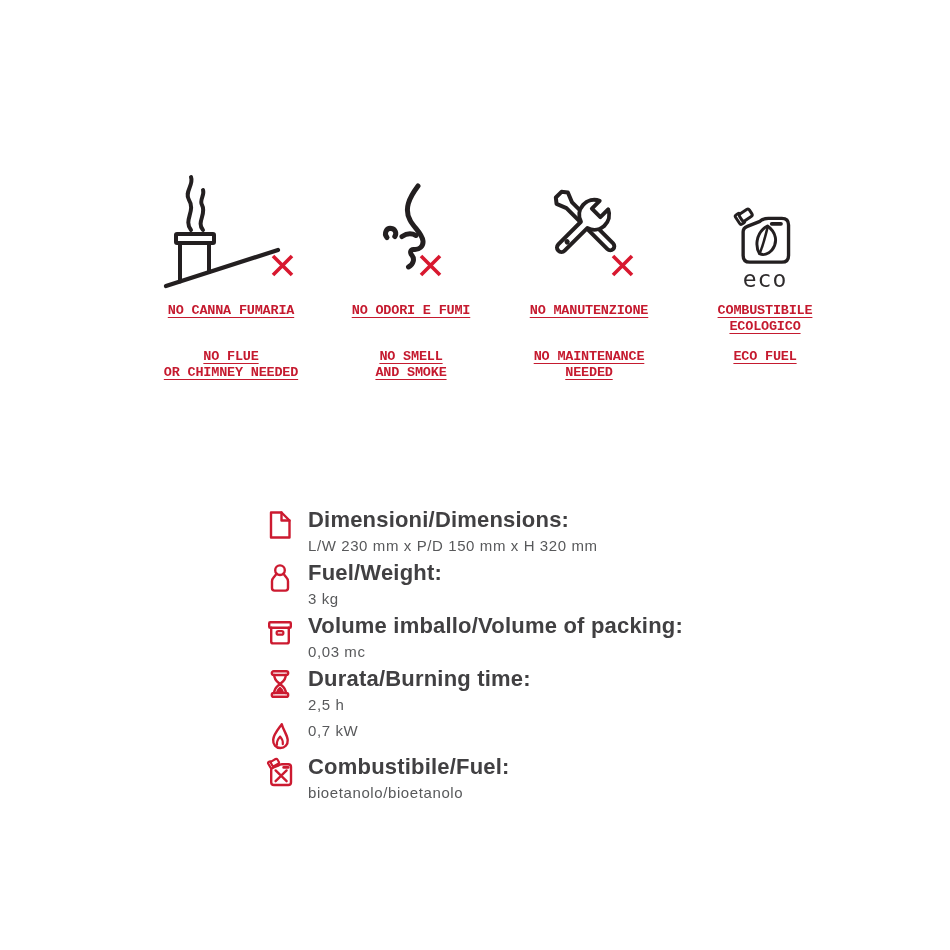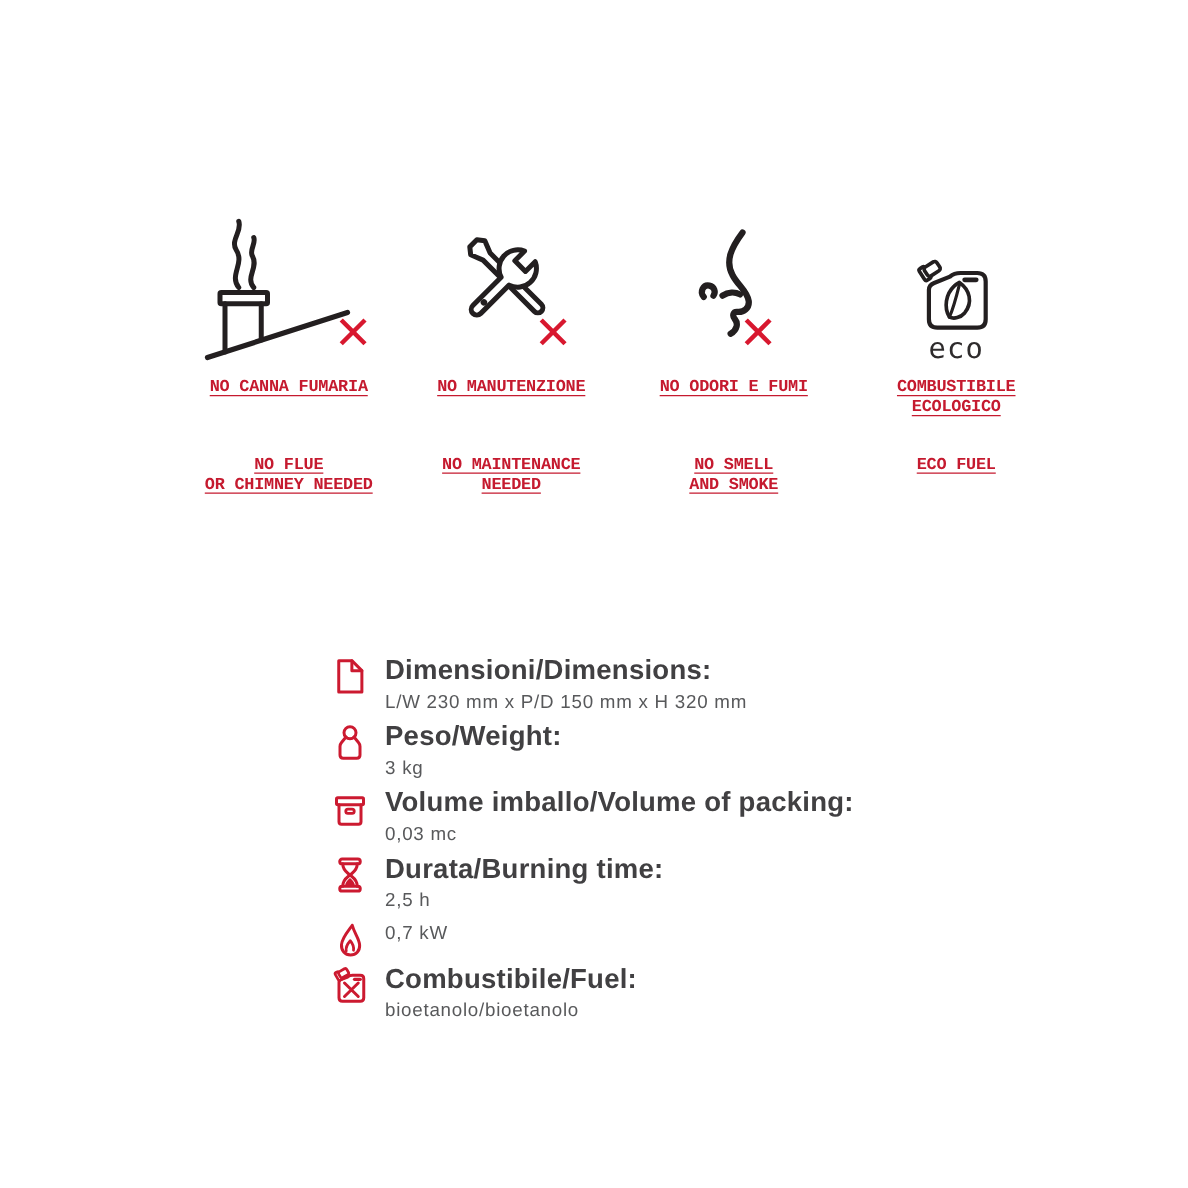--- a/index.html
+++ b/index.html
@@ -12,21 +12,21 @@
   .feature{display:flex;flex-direction:column;align-items:center;text-align:center;justify-content:space-between;}
   .feature.f0{width:180px}.feature.f1{width:180px}.feature.f2{width:176px}.feature.f3{width:176px}
   .icon-box{position:relative;height:122px;width:100%;display:flex;align-items:flex-end;justify-content:center;}
   .icon-box svg{display:block;}
   .x-mark{position:absolute;top:82px;}
   .f0 .x-mark{left:128px}.f1 .x-mark{left:96px}.f2 .x-mark{left:108px}
   .eco-wrap{display:flex;flex-direction:column;align-items:center;}
   .eco-word{font-family:"DejaVu Sans Mono", monospace;font-size:23px;color:#2e2b2c;letter-spacing:1px;line-height:26px;margin-top:2px;}
   .label-it,.label-en{width:100%;color:#c51a2f;font-weight:bold;font-size:13.5px;line-height:15.5px;letter-spacing:-0.2px;font-family:Liberation Mono, monospace;}
   .label-it{margin-top:11px;height:34px;}
-  .label-en{margin-top:28px;height:34px;}
+  .label-en{margin-top:12px;height:34px;}
   .lbl-line{display:block;text-decoration:underline;text-decoration-color:#c51a2f;text-decoration-thickness:1.3px;text-underline-offset:3px;}
   
   .specs{margin:123px 0 0 265px;width:440px;}
   .spec-row{display:flex;align-items:flex-start;}
   .spec-row svg{display:block;margin-top:3px;flex:0 0 auto;}
   .spec-text{margin-left:13px;}
   .spec-label{font-size:22px;font-weight:bold;color:#414042;line-height:27px;letter-spacing:0.2px;}
   .spec-value{font-size:15px;color:#58595b;line-height:26px;letter-spacing:0.6px;}
   .stroke-dark{stroke:#231f20;fill:none;stroke-linecap:round;stroke-linejoin:round;}
   .stroke-red{stroke:#cc1a30;fill:none;stroke-linecap:round;stroke-linejoin:round;}
@@ -54,20 +54,41 @@
       <div class="label-it">
         <span class="lbl-line">NO CANNA FUMARIA</span>
         <span class="lbl-line"></span>
       </div>
       <div class="label-en">
         <span class="lbl-line">NO FLUE</span>
         <span class="lbl-line">OR CHIMNEY NEEDED</span>
       </div>
     </div>
 
+    <div class="feature f1">
+      <div class="icon-box">
+        <svg width="100" height="110" viewBox="0 0 100 110" style="margin-bottom:8px">
+          <path class="stroke-dark" stroke-width="5" d="M57,12 C48,24 43,35 49,46 C53,54 61,59 62,67 C62.5,72.5 58,76 53,75.5 C49.5,75.2 48.5,78.5 51,81.5 C53.5,84.5 53,90 47.5,93"></path>
+          <path class="stroke-dark" stroke-width="5" d="M26,63.5 C22.5,59.5 25.5,53.5 30.5,54.5 C34.5,55.3 35.8,59.5 33.8,62.5"></path>
+          <path class="stroke-dark" stroke-width="5" d="M41,62.5 C45.5,59.5 51,59.3 55,61.5"></path>
+        </svg>
+        <svg class="x-mark" width="27" height="27" viewBox="0 0 27 27">
+          <path d="M4,4 L23,23 M23,4 L4,23" stroke="#d8182f" stroke-width="3.6" fill="none"></path>
+        </svg>
+      </div>
+      <div class="label-it">
+        <span class="lbl-line">NO ODORI E FUMI</span>
+        <span class="lbl-line"></span>
+      </div>
+      <div class="label-en">
+        <span class="lbl-line">NO SMELL</span>
+        <span class="lbl-line">AND SMOKE</span>
+      </div>
+    </div>
+
     <div class="feature f2">
       <div class="icon-box">
         <svg width="115" height="110" viewBox="0 0 115 110" style="margin-bottom:12px">
 
           <g transform="translate(50,48) rotate(-45)">
             <path d="M-4,40 L-4,-18 L-8,-28 L-4,-33 L4,-33 L8,-28 L4,-18 L4,40 A4,4 0 0 1 -4,40 Z" fill="#ffffff" stroke="#231f20" stroke-width="4" stroke-linejoin="round"></path>
           </g>
 
           <g transform="translate(62,45) rotate(45)">
             <path d="M6,-14 A15,15 0 0 1 4.5,14 L4.5,46 A4.5,4.5 0 0 1 -4.5,46 L-4.5,14 A15,15 0 0 1 -6,-14 L-6,-3 L6,-3 Z" fill="#ffffff" stroke="#231f20" stroke-width="4" stroke-linejoin="round"></path>
@@ -78,41 +99,20 @@
           <path d="M4,4 L23,23 M23,4 L4,23" stroke="#d8182f" stroke-width="3.6" fill="none"></path>
         </svg>
       </div>
       <div class="label-it">
         <span class="lbl-line">NO MANUTENZIONE</span>
         <span class="lbl-line"></span>
       </div>
       <div class="label-en">
         <span class="lbl-line">NO MAINTENANCE</span>
         <span class="lbl-line">NEEDED</span>
-      </div>
-    </div>
-
-    <div class="feature f1">
-      <div class="icon-box">
-        <svg width="100" height="110" viewBox="0 0 100 110" style="margin-bottom:8px">
-          <path class="stroke-dark" stroke-width="5" d="M57,12 C48,24 43,35 49,46 C53,54 61,59 62,67 C62.5,72.5 58,76 53,75.5 C49.5,75.2 48.5,78.5 51,81.5 C53.5,84.5 53,90 47.5,93"></path>
-          <path class="stroke-dark" stroke-width="5" d="M26,63.5 C22.5,59.5 25.5,53.5 30.5,54.5 C34.5,55.3 35.8,59.5 33.8,62.5"></path>
-          <path class="stroke-dark" stroke-width="5" d="M41,62.5 C45.5,59.5 51,59.3 55,61.5"></path>
-        </svg>
-        <svg class="x-mark" width="27" height="27" viewBox="0 0 27 27">
-          <path d="M4,4 L23,23 M23,4 L4,23" stroke="#d8182f" stroke-width="3.6" fill="none"></path>
-        </svg>
-      </div>
-      <div class="label-it">
-        <span class="lbl-line">NO ODORI E FUMI</span>
-        <span class="lbl-line"></span>
-      </div>
-      <div class="label-en">
-        <span class="lbl-line">NO SMELL</span>
-        <span class="lbl-line">AND SMOKE</span>
       </div>
     </div>
 
     <div class="feature f3">
       <div class="icon-box">
         <div class="eco-wrap">
           <svg width="74" height="66" viewBox="0 0 88 78">
             <path class="stroke-dark" stroke-width="4" d="M18,40 L18,68 Q18,76 26,76 L64,76 Q72,76 72,68 L72,32 Q72,24 64,24 L48,24 Q42,24 38,27.5 L23,33.5 Q18,35.5 18,40 Z"></path>
             <g transform="rotate(-33 24 20)" fill="#ffffff" stroke="#231f20" stroke-width="3.5" stroke-linejoin="round">
               <rect x="10" y="12" width="6.5" height="13" rx="2"></rect>
@@ -148,21 +148,21 @@
         <div class="spec-value">L/W 230 mm x P/D 150 mm x H 320 mm</div>
       </div>
     </div>
 
     <div class="spec-row">
       <svg width="30" height="32" viewBox="0 0 30 32">
         <circle class="stroke-red" stroke-width="2.4" cx="15" cy="8.2" r="4.8"></circle>
         <path class="stroke-red" stroke-width="2.4" d="M11.8,11.6 L8.2,16 Q7,17.4 7,19.2 L7,26 Q7,28.6 9.6,28.6 L20.4,28.6 Q23,28.6 23,26 L23,19.2 Q23,17.4 21.8,16 L18.2,11.6"></path>
       </svg>
       <div class="spec-text">
-        <div class="spec-label">Peso/Weight:</div>
+        <div class="spec-label">Fuel/Weight:</div>
         <div class="spec-value">3 kg</div>
       </div>
     </div>
 
     <div class="spec-row">
       <svg width="30" height="32" viewBox="0 0 30 32">
         <rect class="stroke-red" stroke-width="2.4" x="4.2" y="7.2" width="21.6" height="5.6" rx="1"></rect>
         <path class="stroke-red" stroke-width="2.4" d="M6.2,12.8 L6.2,26.4 Q6.2,28.4 8.2,28.4 L21.8,28.4 Q23.8,28.4 23.8,26.4 L23.8,12.8"></path>
         <rect class="stroke-red" stroke-width="2.2" x="11.6" y="16.2" width="6.8" height="3.4" rx="1.7"></rect>
       </svg>

